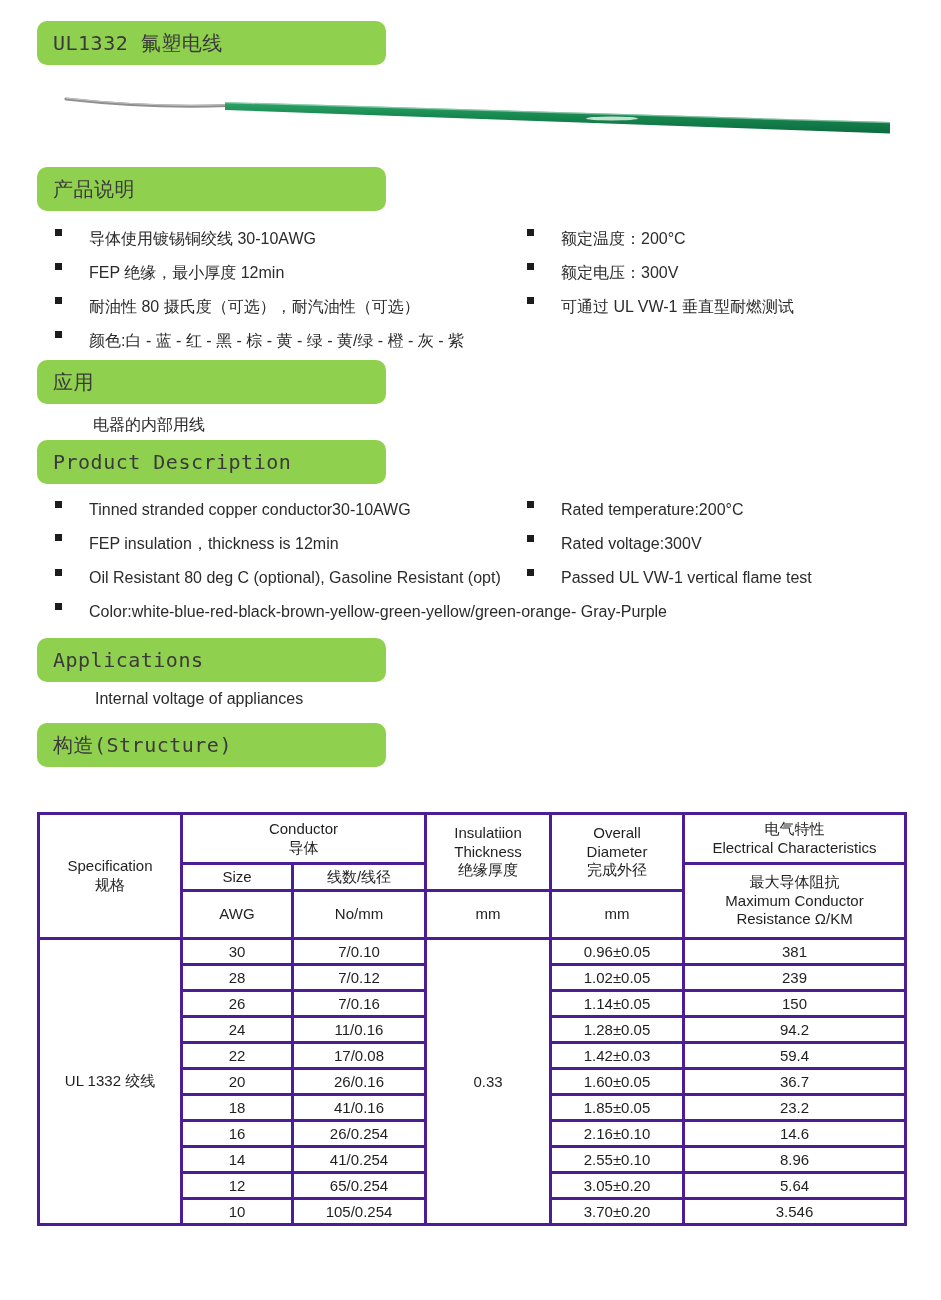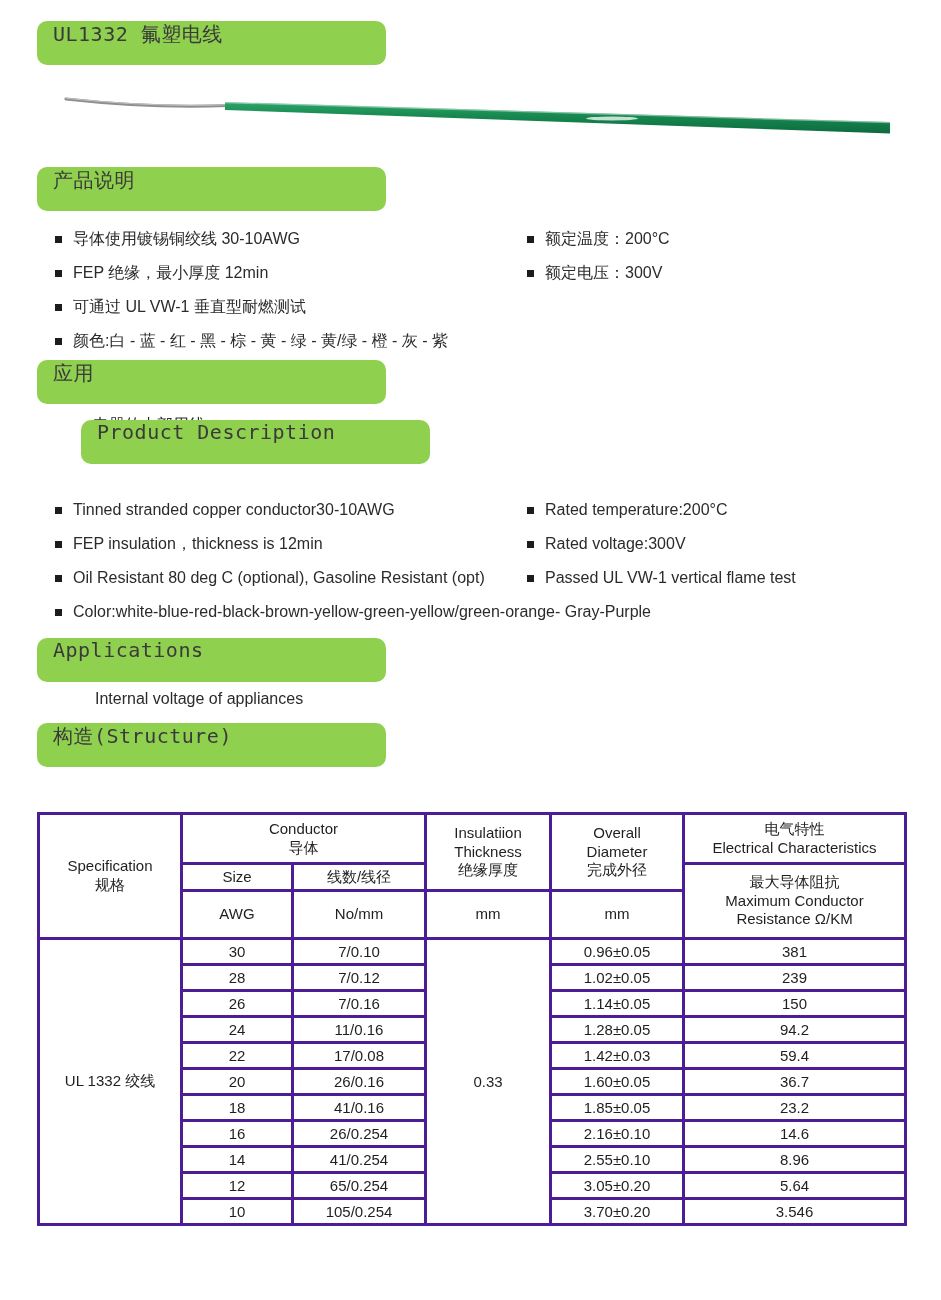--- a/index.html
+++ b/index.html
@@ -2,30 +2,30 @@
 <html><head>
 <meta charset="utf-8">
 <style>
   html,body{margin:0;padding:0;}
   body{
     position:relative;width:941px;height:1300px;background:#ffffff;
     font-family:"Liberation Sans","DejaVu Sans",sans-serif;color:#262626;overflow:hidden;
   }
   .banner{
     position:absolute;left:37px;width:349px;height:44px;background:#90D04F;
-    border-radius:10px;display:flex;align-items:flex-start;padding-left:16px;
+    border-radius:10px;display:flex;align-items:center;padding-left:16px;
     box-sizing:border-box;font-family:"DejaVu Sans Mono","Liberation Mono",monospace;
     font-size:20px;color:#3a3a3a;letter-spacing:0.5px;
   }
   .bullets{
     position:absolute;left:55px;width:860px;display:grid;
     grid-template-columns:472px 1fr;grid-auto-rows:34px;align-items:center;
     font-size:16px;color:#2b2b2b;
   }
-  .bullet{display:flex;align-items:center;white-space:nowrap;}
+  .bullet{display:flex;white-space:nowrap;gap:16px;}
   .sq{width:7px;height:7px;background:#1c1c1c;margin-right:11px;flex:0 0 auto;}
   .span2{grid-column:1 / span 2;}
   .plain-text{position:absolute;font-size:16px;color:#2b2b2b;margin-left:36px;}
   table.spec{
     position:absolute;left:37px;top:812px;width:867px;
     border-collapse:collapse;table-layout:fixed;font-size:15px;color:#1f1f1f;
   }
   .spec th,.spec td{
     border:3px solid #4c1d95;text-align:center;vertical-align:middle;
     font-weight:normal;padding:0;overflow:hidden;
@@ -71,34 +71,38 @@
   <div class="bullet">
     <span class="sq"></span>
     <span>FEP 绝缘，最小厚度 12min</span>
   </div>
   <div class="bullet">
     <span class="sq"></span>
     <span>额定电压：300V</span>
   </div>
   <div class="bullet">
     <span class="sq"></span>
+    <span>耐油性 80 摄氏度（可选），耐汽油性（可选）</span>
+  </div>
+  <div class="bullet">
+    <span class="sq"></span>
     <span>可通过 UL VW-1 垂直型耐燃测试</span>
   </div>
   <div class="bullet span2">
     <span class="sq"></span>
     <span>颜色:白 - 蓝 - 红 - 黑 - 棕 - 黄 - 绿 - 黄/绿 - 橙 - 灰 - 紫</span>
   </div>
 </div>
 
 <div class="banner" style="top:360px;">
   <span>应用</span>
 </div>
 <div class="plain-text" style="left:57px;top:415px;">电器的内部用线</div>
 
-<div class="banner" style="top:420px;margin-left:44px;">
+<div class="banner" style="top:440px;">
   <span>Product Description</span>
 </div>
 <div class="bullets" style="top:493px;">
   <div class="bullet">
     <span class="sq"></span>
     <span>Tinned stranded copper conductor30-10AWG</span>
   </div>
   <div class="bullet">
     <span class="sq"></span>
     <span>Rated temperature:200°C</span>

